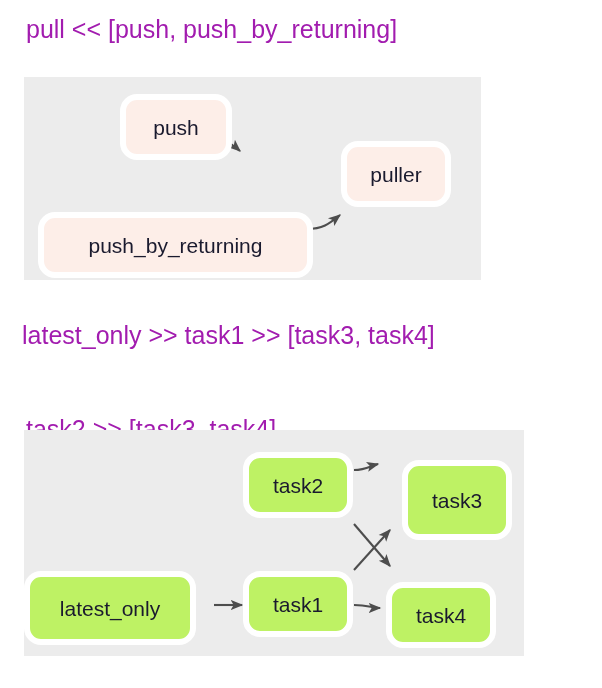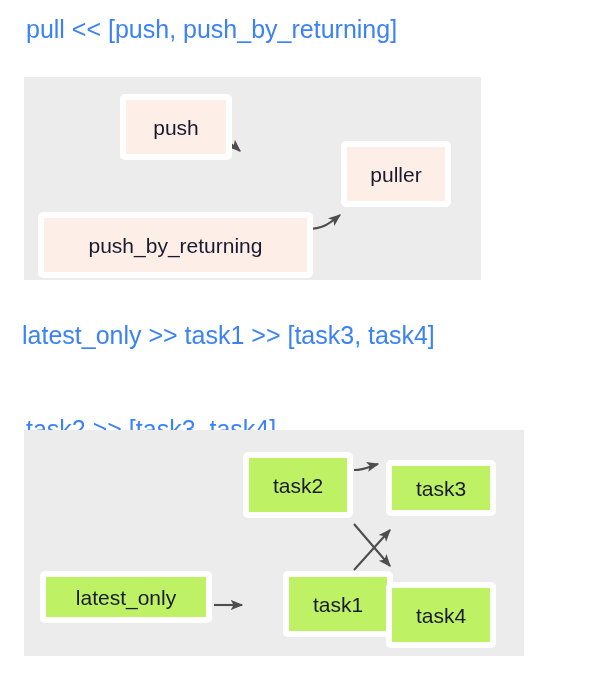--- a/index.html
+++ b/index.html
@@ -20,21 +20,21 @@
     width: 602px;
     height: 688px;
   }
 
   
   .code-line {
     position: absolute;
     font-family: "Liberation Sans", sans-serif;
     font-size: 25px;
     line-height: 30px;
-    color: #3b82f6;
+    color: #a21caf;
     white-space: pre;
     letter-spacing: 0px;
   }
   #caption-1 { left: 26px; top: 14px; }
   #caption-2a { left: 22px; top: 320px; }
   #caption-2b { left: 26px; top: 366px; margin-top: 48px; }
 
   
   .diagram-panel {
     position: absolute;
@@ -61,21 +61,21 @@
     display: block;
   }
 
   
   .node {
     position: absolute;
     box-sizing: border-box;
     display: flex;
     align-items: center;
     justify-content: center;
-    border-radius: 5px;
+    border-radius: 17px;
     border: 6px solid #ffffff;
     font-size: 21px;
     line-height: 1;
     color: #1a1a2e;
     white-space: nowrap;
     font-family: "Liberation Sans", sans-serif;
   }
   .node.pink { background: #fdeee8; }
   .node.green { background: #bef264; }
 </style>
@@ -129,33 +129,33 @@
 
       <path d="M 330,40 C 342,40 346,36 354,34" fill="none" stroke="#4d4d4d" stroke-width="2.1" marker-end="url(#ah2)"></path>
 
       <path d="M 330,94 L 366,136" fill="none" stroke="#4d4d4d" stroke-width="2.1" marker-end="url(#ah2)"></path>
 
       <path d="M 330,140 L 366,100" fill="none" stroke="#4d4d4d" stroke-width="2.1" marker-end="url(#ah2)"></path>
 
       <path d="M 330,175 C 344,175 348,178 356,178" fill="none" stroke="#4d4d4d" stroke-width="2.1" marker-end="url(#ah2)"></path>
     </svg>
 
-    <div class="node green" style="left:16px; top:141px; width:172px; height:52px;">
+    <div class="node green" style="left:0; top:141px; width:172px; height:74px;">
       <span>latest_only</span>
     </div>
 
-    <div class="node green" style="left:219px; top:141px; width:110px; height:66px;margin-left:40px;">
+    <div class="node green" style="left:219px; top:141px; width:110px; height:66px;">
       <span>task1</span>
     </div>
 
     <div class="node green" style="left:219px; top:22px; width:110px; height:66px;">
       <span>task2</span>
     </div>
 
-    <div class="node green" style="left:362px; top:30px; width:110px; height:56px;align-items:center;">
+    <div class="node green" style="left:378px; top:30px; width:110px; height:80px;align-items:center;">
       <span>task3</span>
     </div>
 
     <div class="node green" style="left:362px; top:135px; width:110px; height:66px;margin-top:17px;">
       <span>task4</span>
     </div>
   </div>
 
 </div>
 

